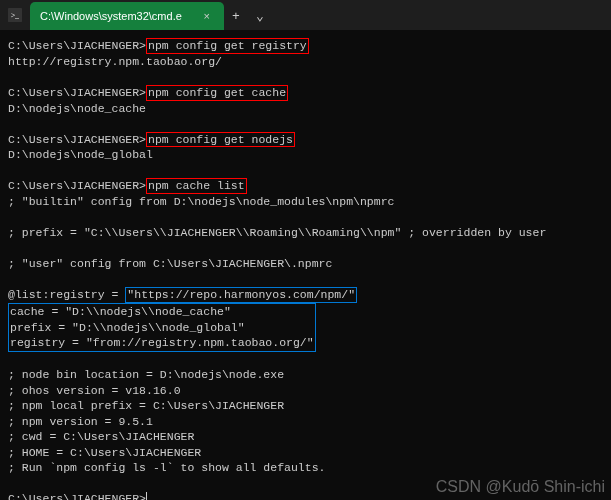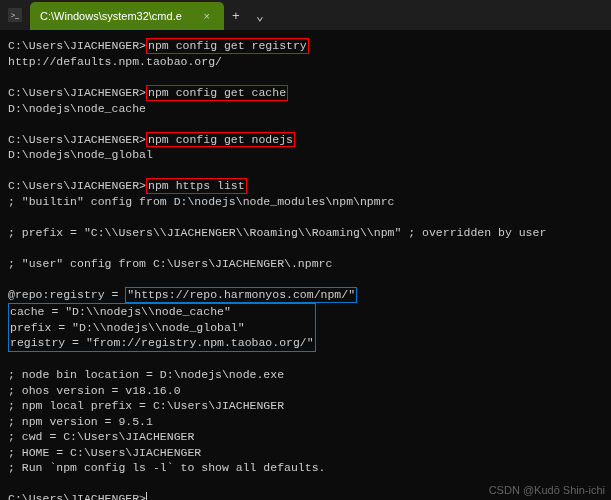--- a/index.html
+++ b/index.html
@@ -20,21 +20,21 @@
       align-items: center;
       padding-left: 8px;
     }
     .window-icon {
       width: 14px;
       height: 14px;
       margin-right: 8px;
       display: inline-block;
     }
     .tab {
-      background: #4d7c0f;
+      background: #15803d;
       height: 28px;
       padding: 0 10px;
       display: flex;
       align-items: center;
       color: #ffffff;
       font-family: 'Segoe UI', sans-serif;
       font-size: 11px;
       border-top-left-radius: 5px;
       border-top-right-radius: 5px;
       margin-top: 2px;
@@ -91,21 +91,21 @@
       height: 13px;
       background: #cccccc;
       vertical-align: text-bottom;
     }
     .watermark {
       position: absolute;
       bottom: 4px;
       right: 6px;
       color: #888888;
       font-family: 'Segoe UI', sans-serif;
-      font-size: 11px;
+      font-size: 16px;
       opacity: 0.7;
     }
   </style>
 </head>
 <body>
 
 <div class="titlebar">
   <span class="window-icon">
     <svg viewBox="0 0 16 16" width="14" height="14">
       <rect x="0" y="0" width="16" height="16" fill="#333" rx="1"></rect>
@@ -114,36 +114,36 @@
   </span>
   <div class="tab">
     <span class="tab-title">C:\Windows\system32\cmd.e</span>
     <span class="tab-close">×</span>
   </div>
   <div class="tab-add">+</div>
   <div class="tab-dropdown">⌄</div>
 </div>
 
 <div class="terminal"><span class="prompt">C:\Users\JIACHENGER&gt;</span><span class="hl-red">npm config get registry</span>
-<span>http://defaults.npm.taobao.org/</span>
+<span>http://registry.npm.taobao.org/</span>
 
 <span class="prompt">C:\Users\JIACHENGER&gt;</span><span class="hl-red">npm config get cache</span>
 <span>D:\nodejs\node_cache</span>
 
 <span class="prompt">C:\Users\JIACHENGER&gt;</span><span class="hl-red">npm config get nodejs</span>
 <span>D:\nodejs\node_global</span>
 
-<span class="prompt">C:\Users\JIACHENGER&gt;</span><span class="hl-red">npm https list</span>
+<span class="prompt">C:\Users\JIACHENGER&gt;</span><span class="hl-red">npm cache list</span>
 <span>; "builtin" config from D:\nodejs\node_modules\npm\npmrc</span>
 
 <span>; prefix = "C:\\Users\\JIACHENGER\\Roaming\\Roaming\\npm" ; overridden by user</span>
 
 <span>; "user" config from C:\Users\JIACHENGER\.npmrc</span>
 
-<span>@repo:registry = </span><span class="hl-blue">"https://repo.harmonyos.com/npm/"</span>
+<span>@list:registry = </span><span class="hl-blue">"https://repo.harmonyos.com/npm/"</span>
 <span class="hl-blue-block"><span>cache = "D:\\nodejs\\node_cache"</span>
 <span>prefix = "D:\\nodejs\\node_global"</span>
 <span>registry = "from://registry.npm.taobao.org/"</span></span>
 
 <span>; node bin location = D:\nodejs\node.exe</span>
 <span>; ohos version = v18.16.0</span>
 <span>; npm local prefix = C:\Users\JIACHENGER</span>
 <span>; npm version = 9.5.1</span>
 <span>; cwd = C:\Users\JIACHENGER</span>
 <span>; HOME = C:\Users\JIACHENGER</span>

